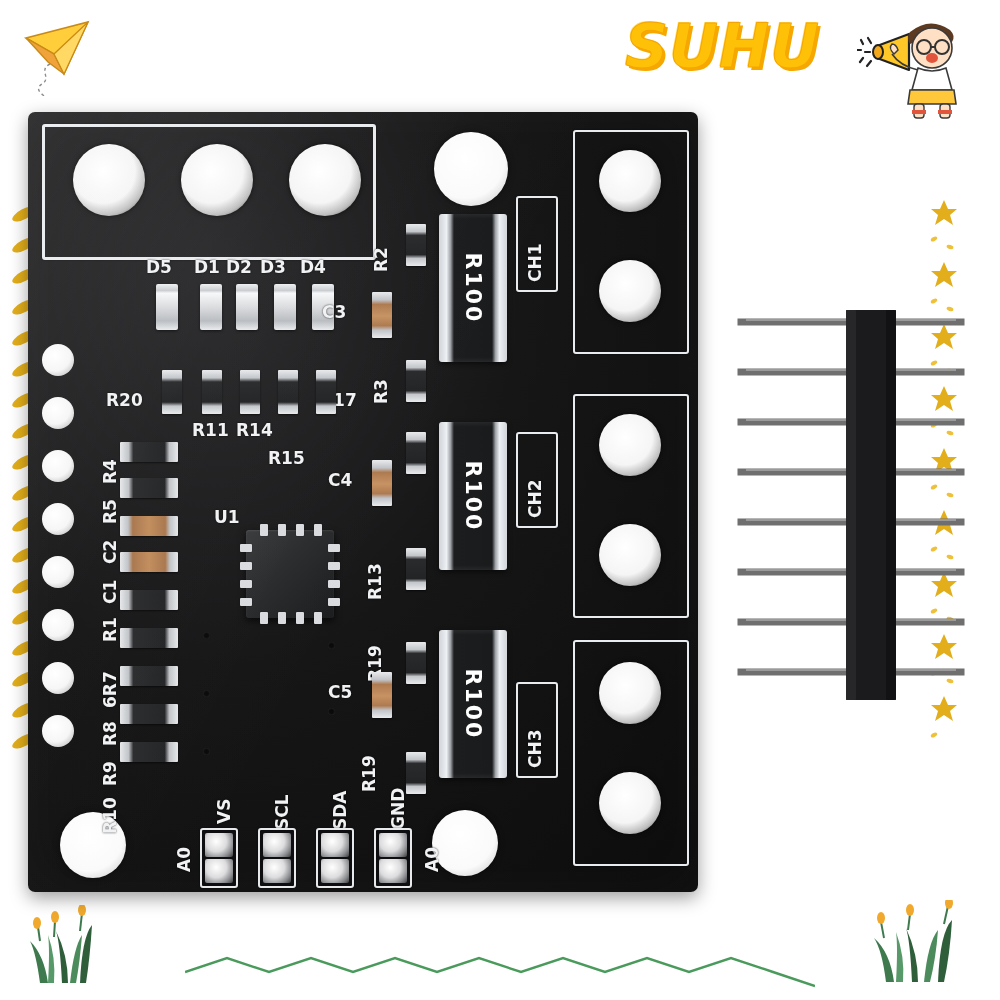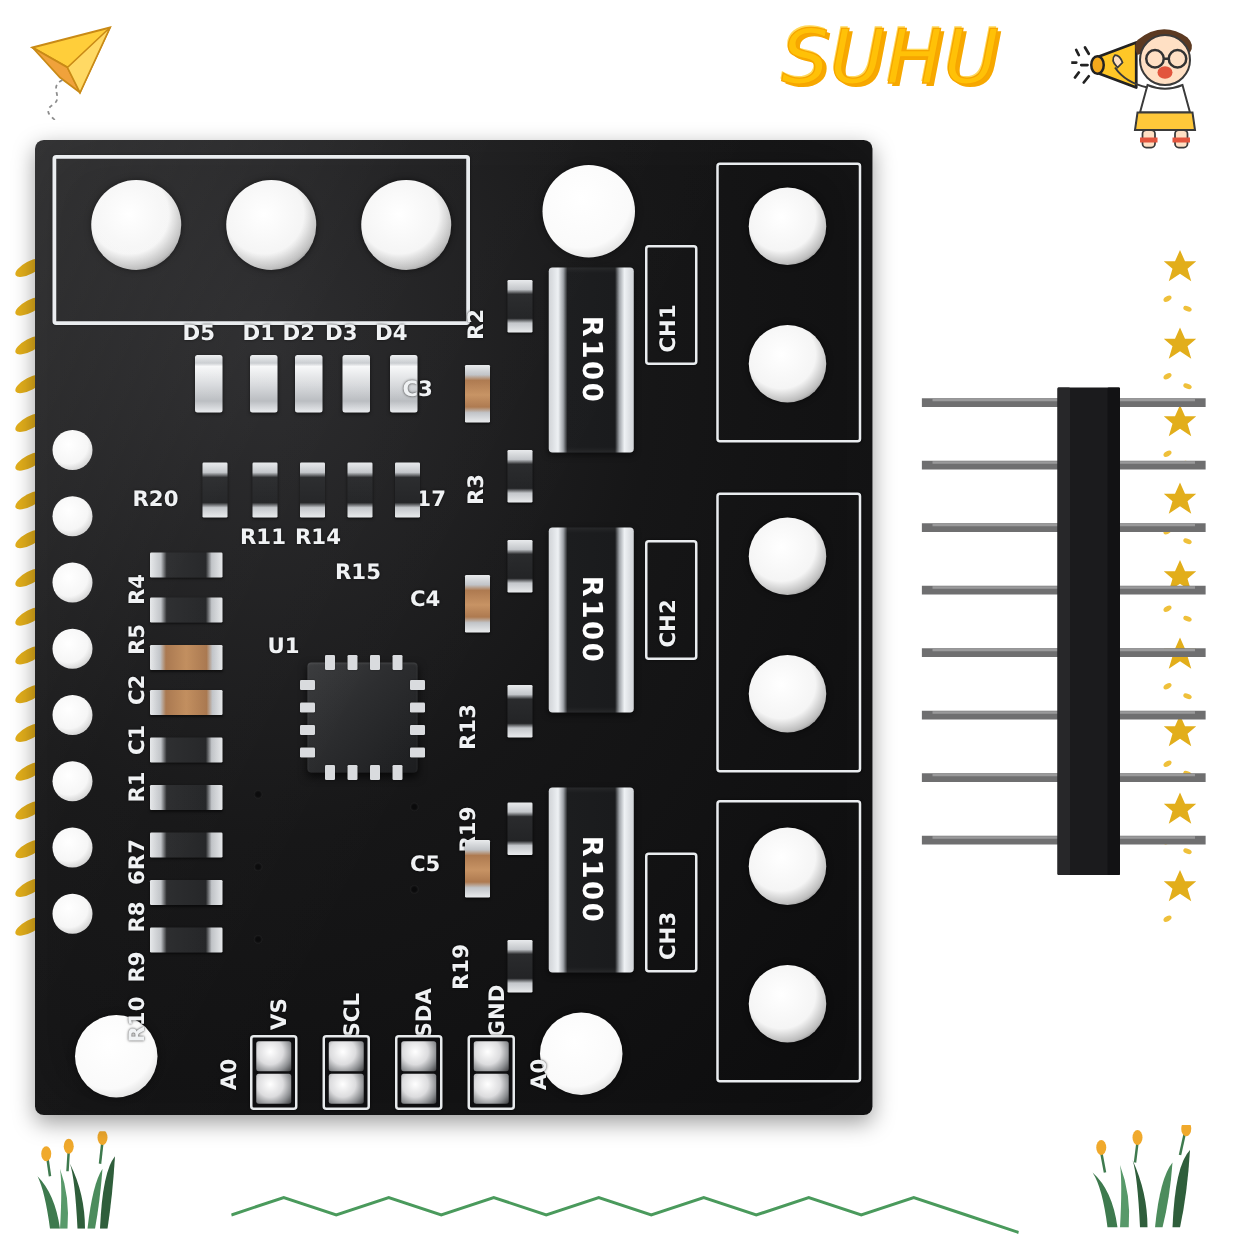--- a/index.html
+++ b/index.html
@@ -7,21 +7,21 @@
     width:1000px;height:1000px;background:#ffffff;overflow:hidden;
     font-family:"Liberation Sans",sans-serif;position:relative;
   }
   #stage{position:absolute;left:0;top:0;width:1000px;height:1000px;}
 
   
   .suhu-wrap{position:absolute;left:625px;top:8px;width:260px;height:84px;}
   .suhu-text{
     position:absolute;left:0;top:6px;width:240px;
     font-family:"DejaVu Sans",sans-serif;
-    font-size:60px;font-weight:normal;font-style:italic;
+    font-size:60px;font-weight:bold;font-style:italic;
     color:#FFC107;letter-spacing:1px;line-height:64px;
     text-shadow:3px 3px 0 #F7A800,-1px -1px 0 #FFD95B;
     -webkit-text-stroke:1px #F6A500;
   }
   .megaphone{position:absolute;left:232px;top:22px;width:56px;height:44px;}
 
   .boy{position:absolute;left:880px;top:10px;width:100px;height:110px;}
 
   .plane{position:absolute;left:18px;top:12px;width:80px;height:84px;}
 

